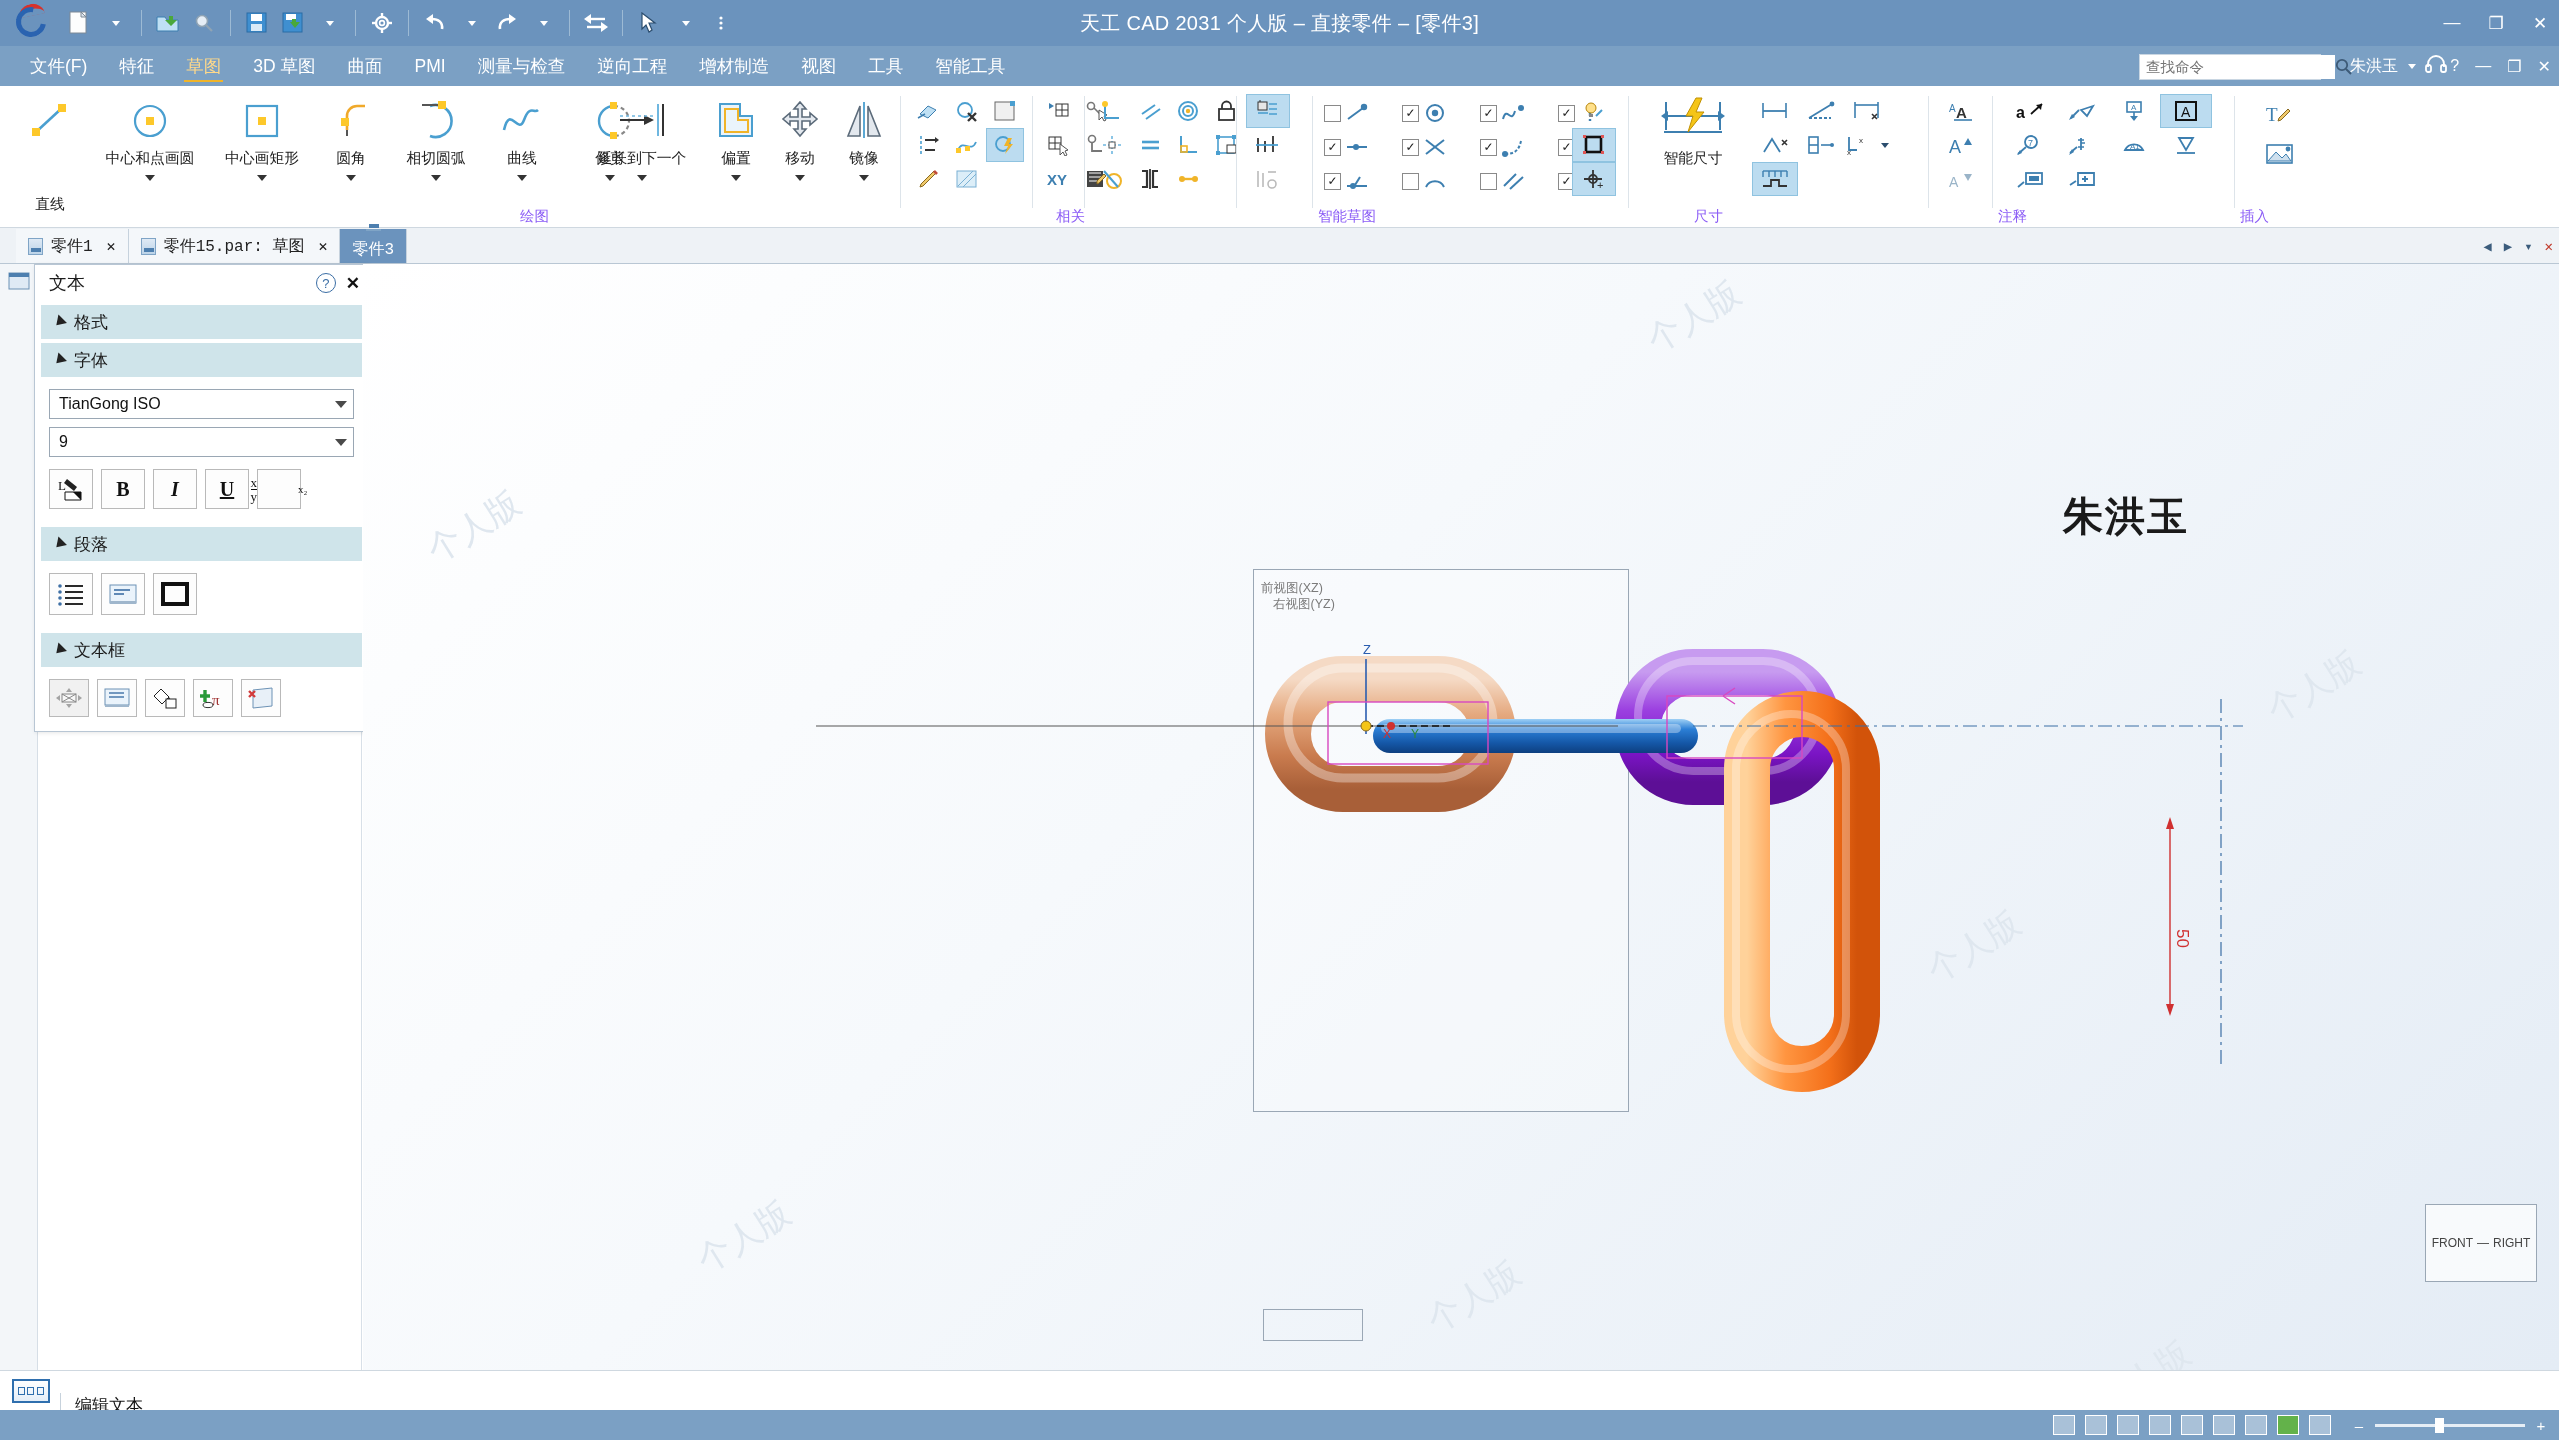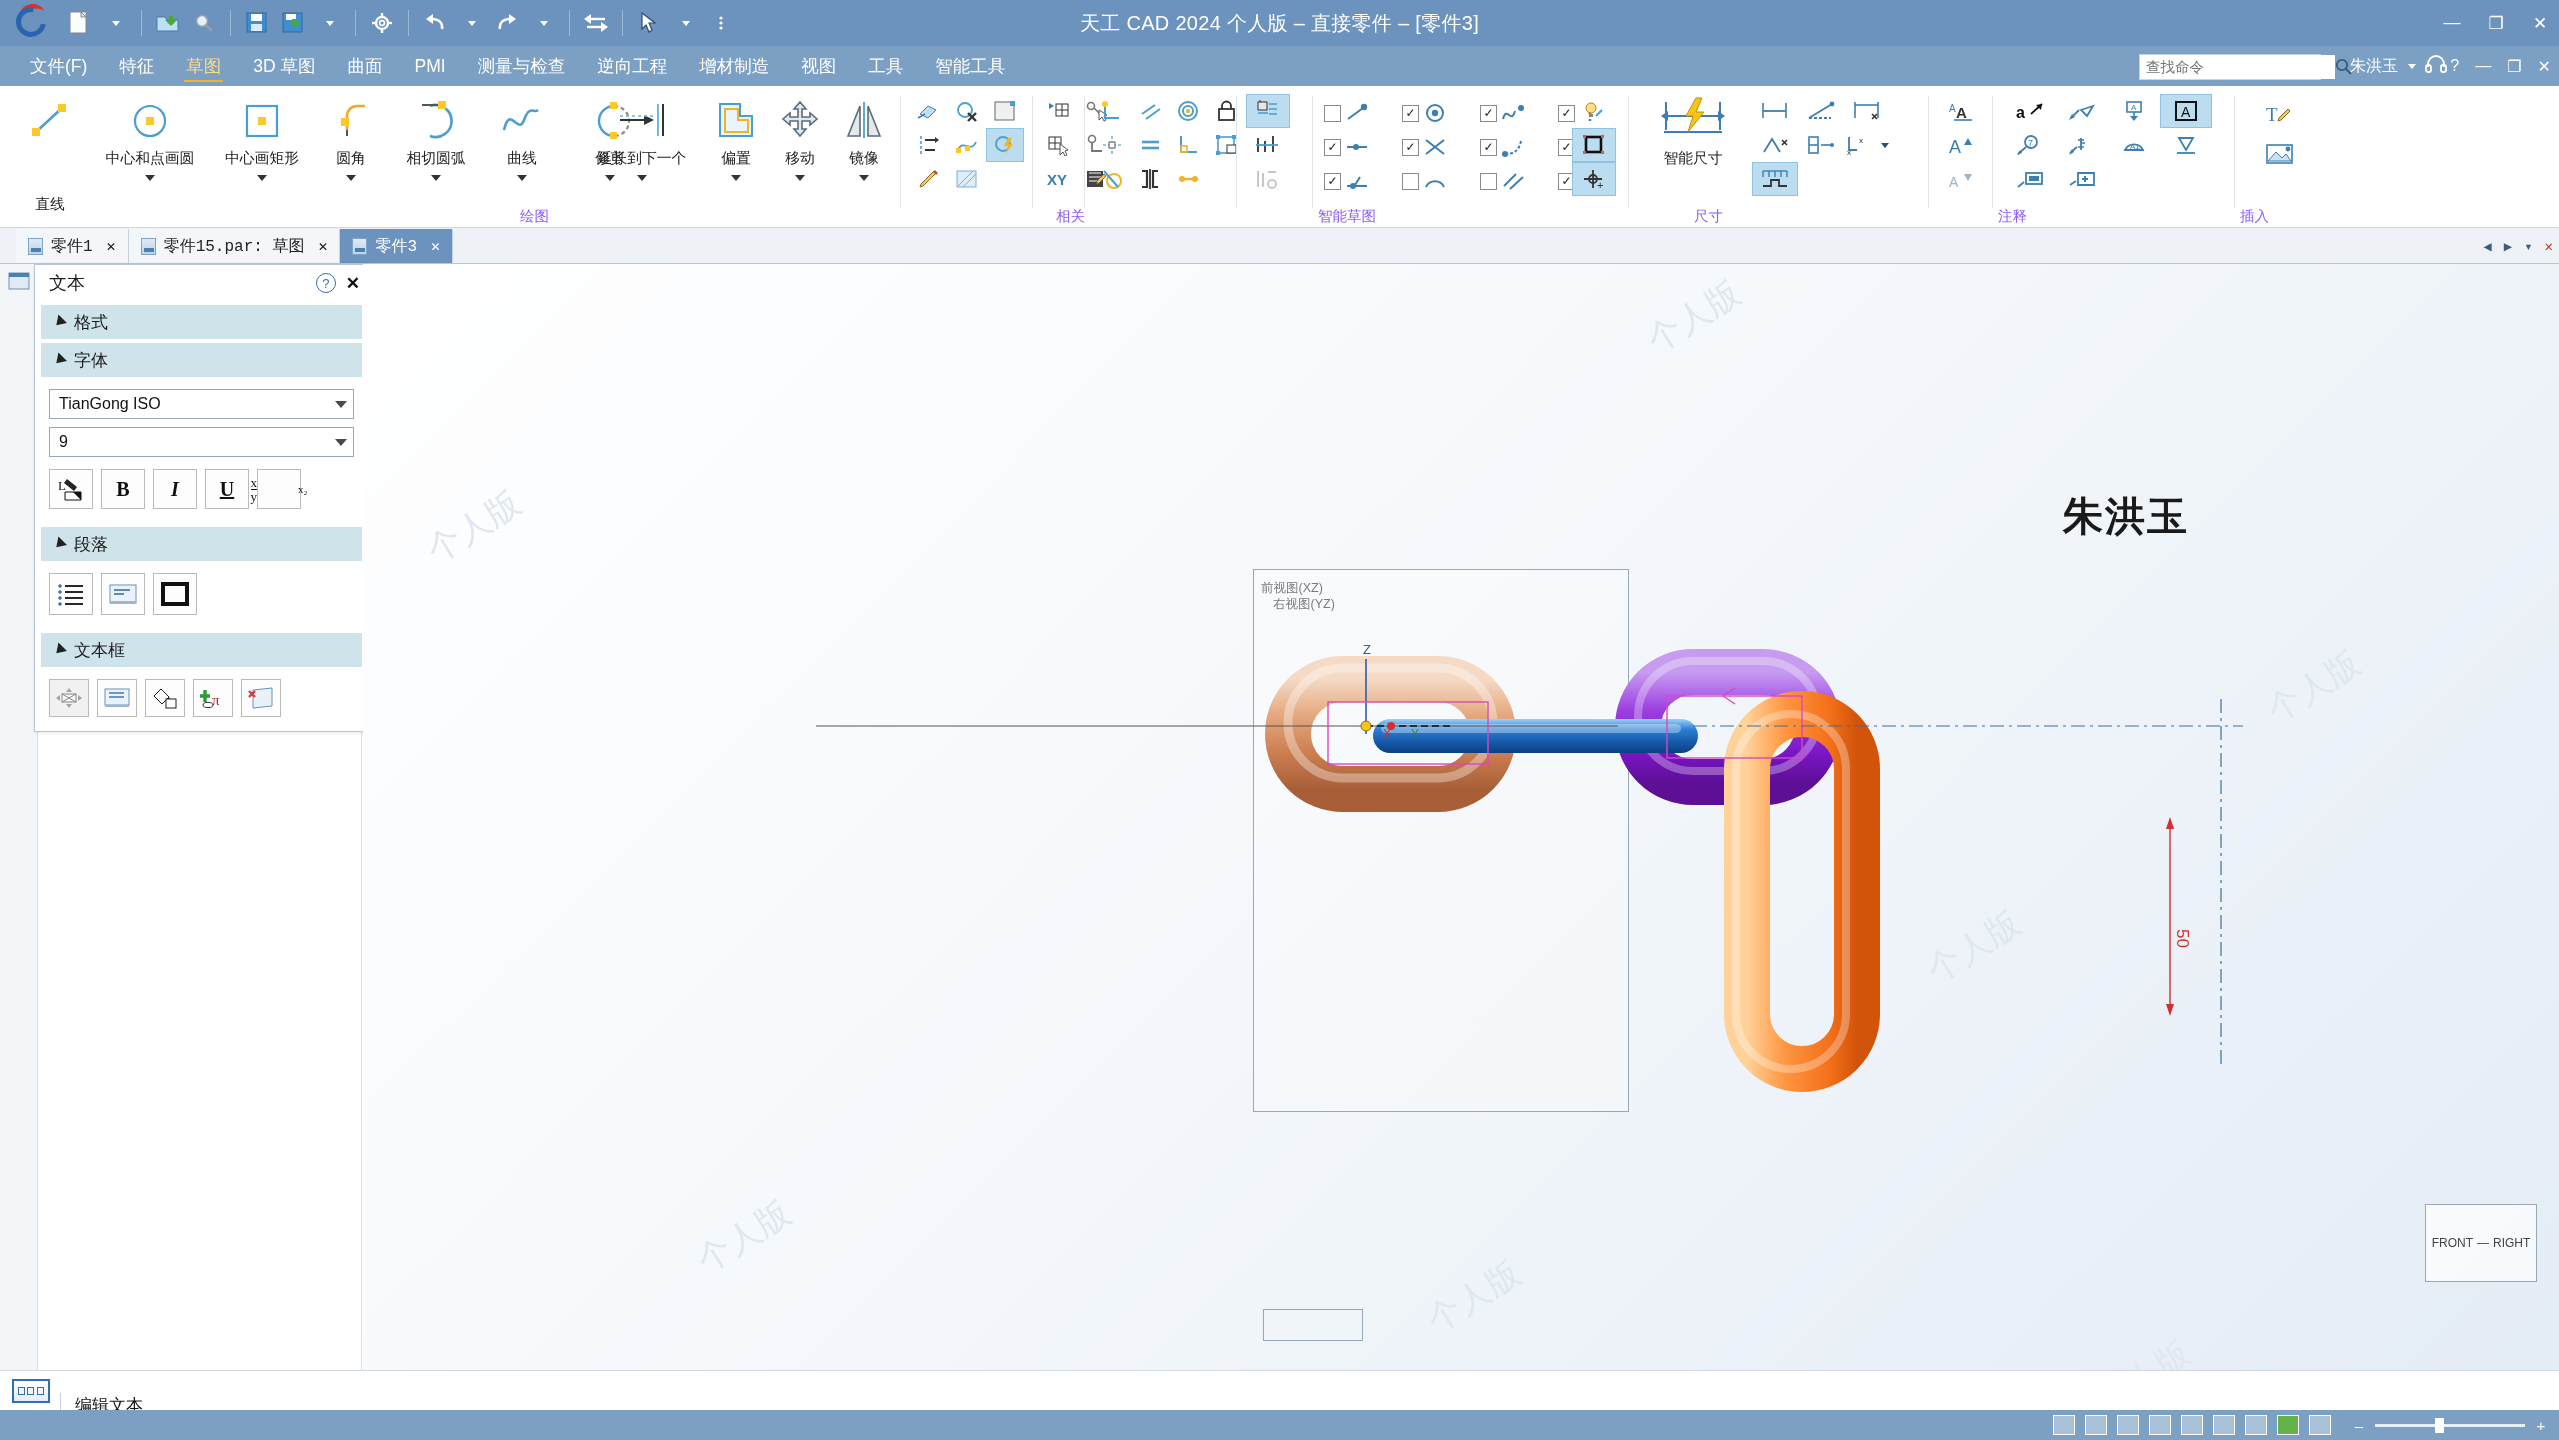--- a/index.html
+++ b/index.html
@@ -118,21 +118,21 @@
 
   
   .doctabs{
     position:absolute; left:0; top:228px; width:2559px; height:36px;
     background:#eef2f6; border-bottom:1px solid #b9c7d4; display:flex; align-items:flex-end;font-family:Liberation Mono, monospace;
   }
   .dtab{
     height:34px; display:flex; align-items:center; gap:8px; padding:0 12px 0 12px;
     border-right:1px solid #c6d2dd; font-size:16px; color:#222; cursor:default; background:#f4f7fa;
   }
-  .dtab.active{ background:#6b93bd; color:#ffffff; }
+  .dtab.active{ background:#6b93bd; color:#ffffff;flex-direction:column; }
   .dtab .x{ font-size:15px; font-weight:bold; margin-left:6px; }
   .dtab .docico{
     width:15px;height:17px; background:linear-gradient(#dfeaf5,#bcd3e8);
     border:1px solid #7fa4c6; position:relative;
   }
   .dtab .docico::after{
     content:""; position:absolute; left:2px; bottom:2px; width:10px; height:4px; background:#4d7faf;
   }
   .tabnav{
     position:absolute; right:6px; bottom:8px; display:flex; align-items:center; gap:12px;
@@ -352,21 +352,21 @@
         </div>
       <div class="qbtn">
         <svg width="10" height="20">
             <circle cx="5" cy="5" r="1.6" fill="#fff"></circle>
             <circle cx="5" cy="10" r="1.6" fill="#fff"></circle>
             <circle cx="5" cy="15" r="1.6" fill="#fff"></circle>
           </svg>
       </div>
     </div>
 
-    <div class="title-text">天工 CAD 2024 个人版 – 直接零件 – [零件3]</div>
+    <div class="title-text">天工 CAD 2031 个人版 – 直接零件 – [零件3]</div>
     <div class="win-btns">
       <div>—</div>
       <div>❐</div>
       <div>✕</div>
     </div>
   </div>
 
   <div class="menubar">
     <div class="menu-item">文件(F)</div>
     <div class="menu-item">特征</div>

